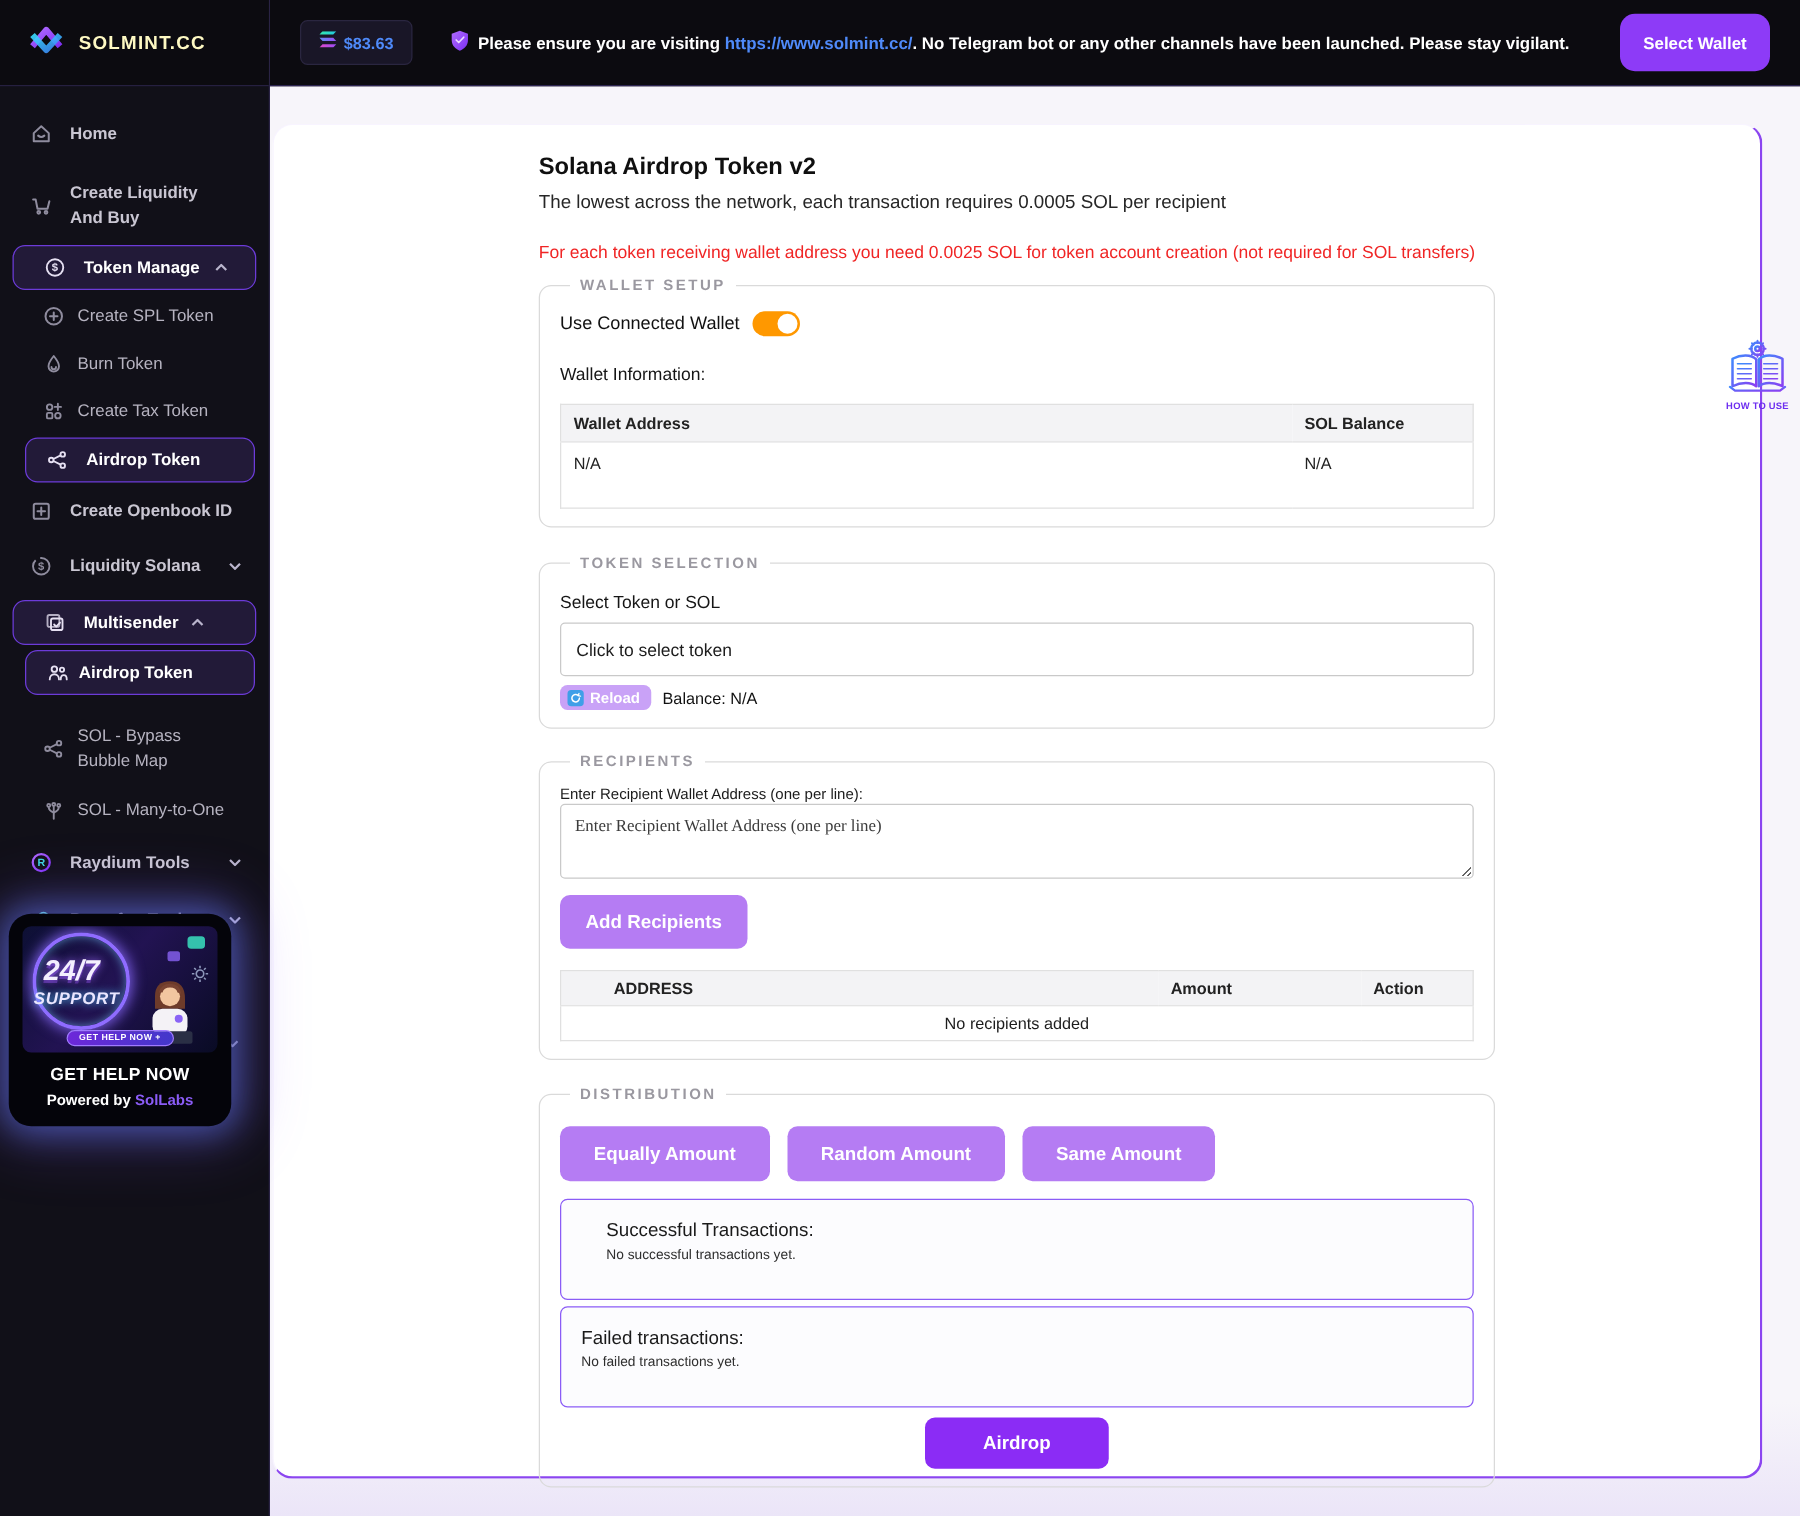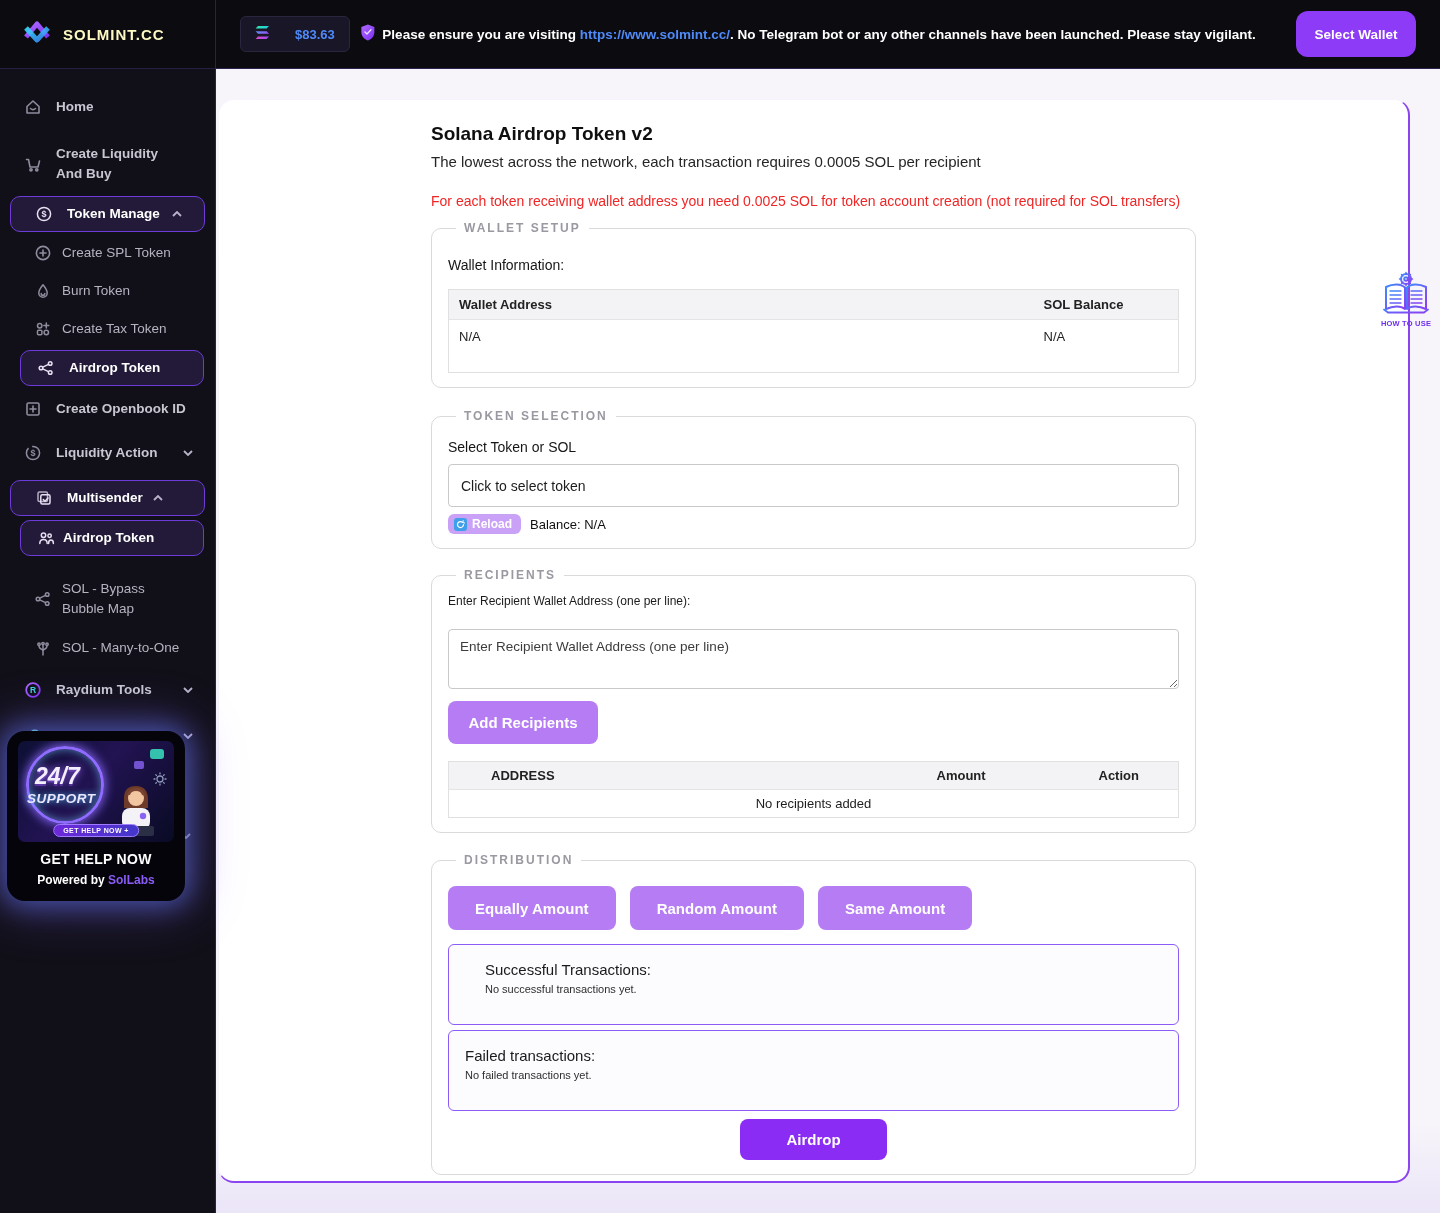--- a/index.html
+++ b/index.html
@@ -35,21 +35,21 @@
   .sc-deco1 { position:absolute; right:10px; top:8px; width:14px; height:10px; border-radius:3px; background:#39e0c0; opacity:.85; }
   .sc-deco2 { position:absolute; right:30px; top:20px; width:10px; height:8px; border-radius:2px; background:#8a63f5; opacity:.8; }
   .sc-gear { position:absolute; right:6px; top:30px; color:#9aa6c8; opacity:.9; }
   .sc-girl { position:absolute; right:12px; bottom:-2px; }
   .sc-help { margin-top:9px; text-align:center; color:#fff; font-size:14px; font-weight:800; letter-spacing:.3px; }
   .sc-pow { margin-top:6px; text-align:center; color:#fff; font-size:12px; font-weight:700; }
   .sc-pow .brand { color:#8b5cf6; }
 
   
   .topbar { position:absolute; left:216px; top:0; width:1224px; height:69px; background:#0c0b10; border-bottom:1px solid #2c2450; z-index:15; }
-  .price-badge { position:absolute; left:24px; top:16px; height:36px; display:flex; align-items:center; gap:24px; background:#191627; border:1px solid #2a2640; border-radius:6px; padding:0 14px; cursor:pointer; }
+  .price-badge { position:absolute; left:24px; top:16px; height:36px; display:flex; align-items:center; gap:4px; background:#191627; border:1px solid #2a2640; border-radius:6px; padding:0 14px; cursor:pointer; }
   .price-txt { color:#4f8af9; font-size:13px; font-weight:700; }
   .notice { position:absolute; left:592px; top:50%; transform:translate(-50%,-50%); display:flex; align-items:center; gap:7px; white-space:nowrap; color:#fff; font-size:13.5px; font-weight:600; }
   .notice a { color:#4f8af9; text-decoration:none;text-align:center; }
   .select-wallet { position:absolute; right:24px; top:11px; width:120px; height:46px; background:#8d3bf7; border:none; border-radius:12px; color:#fff; font-size:13.5px; font-weight:700; font-family:inherit; cursor:pointer; }
 
   
   .content { position:absolute; left:216px; top:69px; width:1224px; height:1144px; background:linear-gradient(180deg,#f7f5fa 0%,#f7f5fa 92%,#ebe5f8 100%); }
   .panel { position:absolute; left:2px; top:30px; width:1192px; height:1084px; background:#fff; border-right:2px solid #8b45f0; border-bottom:2px solid #8b45f0; border-top:1px solid rgba(139,69,240,.06); border-left:1px solid rgba(139,69,240,.06); border-radius:16px; }
   .col { width:765px; margin:0 auto; padding-top:23px; }
   .pg-title { font-size:19px; font-weight:700; color:#0f0f0f; }
@@ -76,21 +76,21 @@
   .wtable .c2 { width:145px; }
 
   .sel-lbl { margin-top:16px; font-size:14px; color:#161616; }
   .sel-box { margin-top:9px; height:43px; border:1px solid #c9c9c9; border-radius:4px; display:flex; align-items:center; padding-left:12px; font-size:14px; color:#1c1c1c; cursor:pointer; background:#fff; }
   .reload-row { margin-top:7px; display:flex; align-items:center; }
   .badge-reload { background:#c9a2f7; border:none; border-radius:6px; padding:3px 9px 3px 6px; display:inline-flex; align-items:center; gap:5px; color:#fff; font-size:12px; font-weight:600; font-family:inherit; cursor:pointer; }
   .ricon { width:13px; height:13px; background:#3f9fe8; border-radius:3px; display:flex; align-items:center; justify-content:center; }
   .bal-txt { margin-left:9px; font-size:13px; color:#111; }
 
   .recip-lbl { margin-top:12px; font-size:12px; color:#1b1b1b; }
-  .recip-ta { margin-top:21px; width:100%; height:60px; border:1px solid #c9c9c9; border-radius:4px; padding:9px 11px; font-size:13.5px; color:#222; font-family:Liberation Sans, sans-serif; resize:vertical; }
+  .recip-ta { margin-top:1px; width:100%; height:60px; border:1px solid #c9c9c9; border-radius:4px; padding:9px 11px; font-size:13.5px; color:#222; font-family:Liberation Serif, serif; resize:vertical; }
   .recip-ta::placeholder { color:#3c3c3c; opacity:1; }
   .btn-lilac { background:#b57cf3; border:none; border-radius:8px; color:#fff; font-weight:700; font-size:15px; font-family:inherit; cursor:pointer; }
   .btn-add { margin-top:8px; width:150px; height:43px; }
   .rtable { margin-top:17px; border:1px solid #e0e0e0; }
   .rtable th { background:#f3f3f5; text-align:left; font-weight:700; padding:6px 10px; border-bottom:1px solid #e4e4e4; }
   .rtable .h-addr { padding-left:42px; }
   .rtable .h-amt { width:162px; }
   .rtable .h-act { width:90px; }
   .rtable td { padding:6px; text-align:center; color:#1d1d1d; }
 
@@ -244,21 +244,21 @@
         <span class="lbl">Create Openbook ID</span>
       </div>
 
       <div class="row" style="height:38px;margin-top:8px">
         <span class="ic">
           <svg width="18" height="18" viewBox="0 0 18 18" fill="none" stroke="currentColor" stroke-width="1.5">
               <circle cx="9" cy="9" r="6.6" stroke-dasharray="26 4"></circle>
               <text x="9" y="12.2" font-size="9" font-weight="bold" text-anchor="middle" fill="currentColor" stroke="none">$</text>
             </svg>
         </span>
-        <span class="lbl">Liquidity Action</span>
+        <span class="lbl">Liquidity Solana</span>
         <span class="chev right">
             <svg width="10" height="6" viewBox="0 0 10 6" fill="none" stroke="currentColor" stroke-width="1.8">
               <polyline points="1,1 5,5 9,1"></polyline>
             </svg>
           </span>
       </div>
 
       <div class="row box" style="height:36px;margin-top:8px">
         <span class="ic">
           <svg width="18" height="18" viewBox="0 0 18 18" fill="none" stroke="currentColor" stroke-width="1.5" stroke-linecap="round" stroke-linejoin="round">
@@ -409,20 +409,26 @@
 
   <div class="content">
     <div class="panel">
       <div class="col">
         <div class="pg-title">Solana Airdrop Token v2</div>
         <div class="pg-sub">The lowest across the network, each transaction requires 0.0005 SOL per recipient</div>
         <div class="pg-warn">For each token receiving wallet address you need 0.0025 SOL for token account creation (not required for SOL transfers)</div>
 
         <fieldset class="fs-wallet">
           <legend>WALLET SETUP</legend>
+          <div class="toggle-row">
+            <span class="toggle-lbl">Use Connected Wallet</span>
+            <span class="toggle">
+                <span class="knob"></span>
+              </span>
+          </div>
           <div class="info-lbl">Wallet Information:</div>
           <table class="wtable">
             <thead>
                 <tr>
               <th>Wallet Address</th>
               <th class="c2">SOL Balance</th>
             </tr>
               </thead>
             <tbody>
                 <tr>

